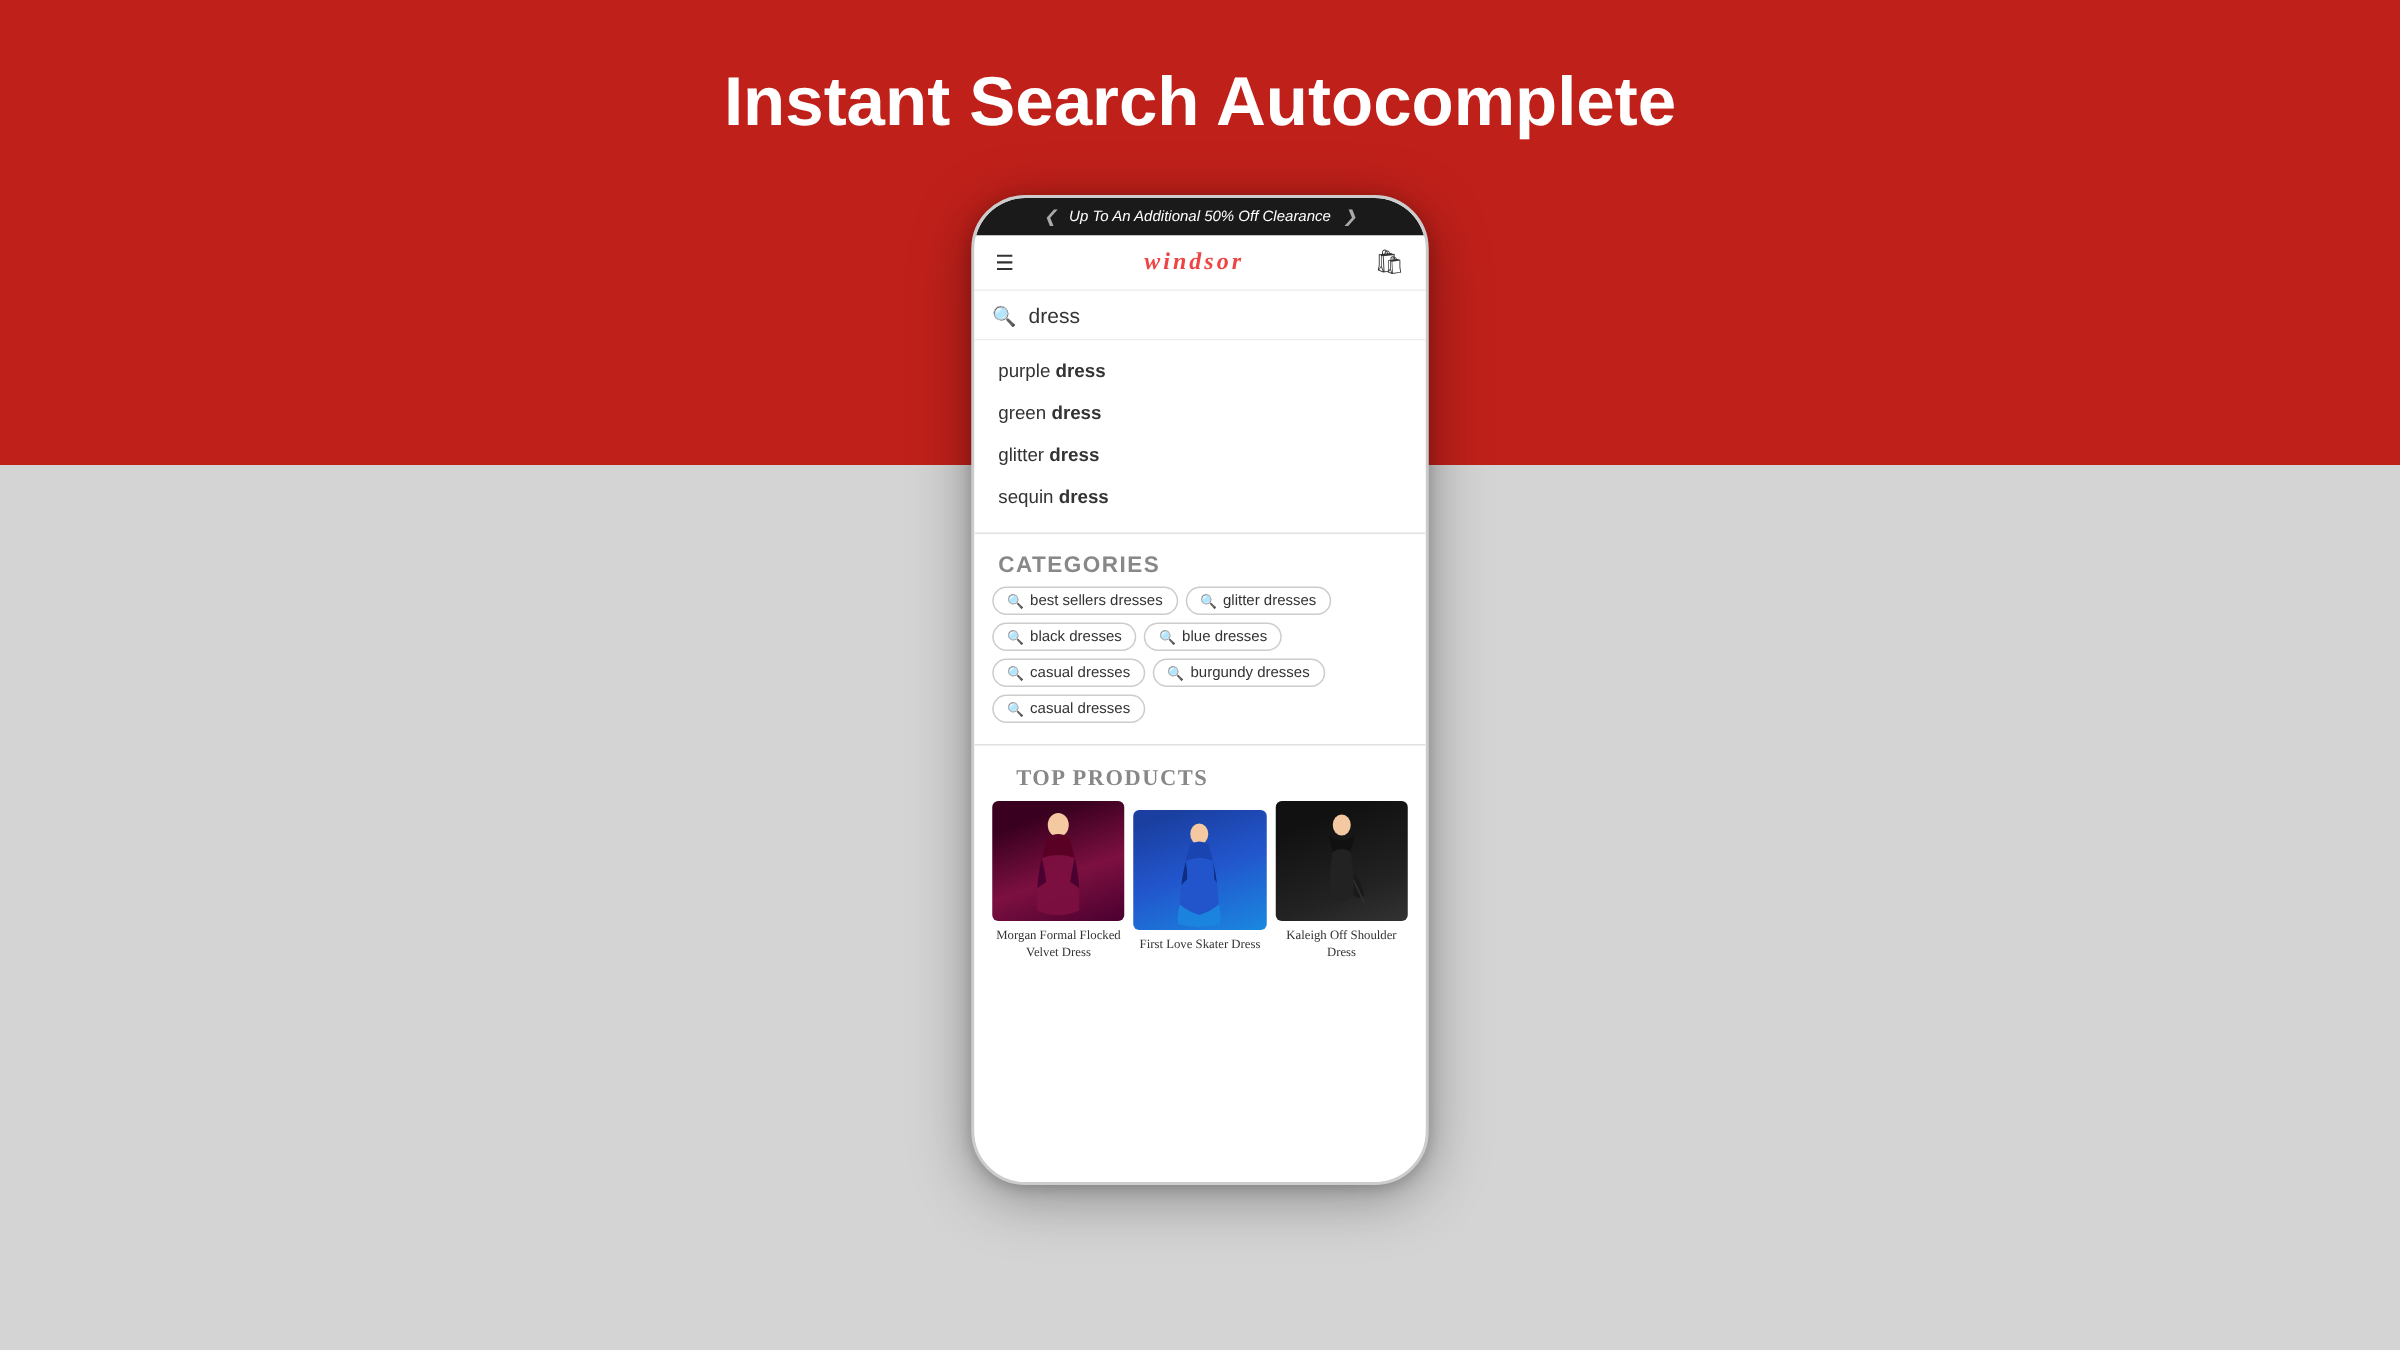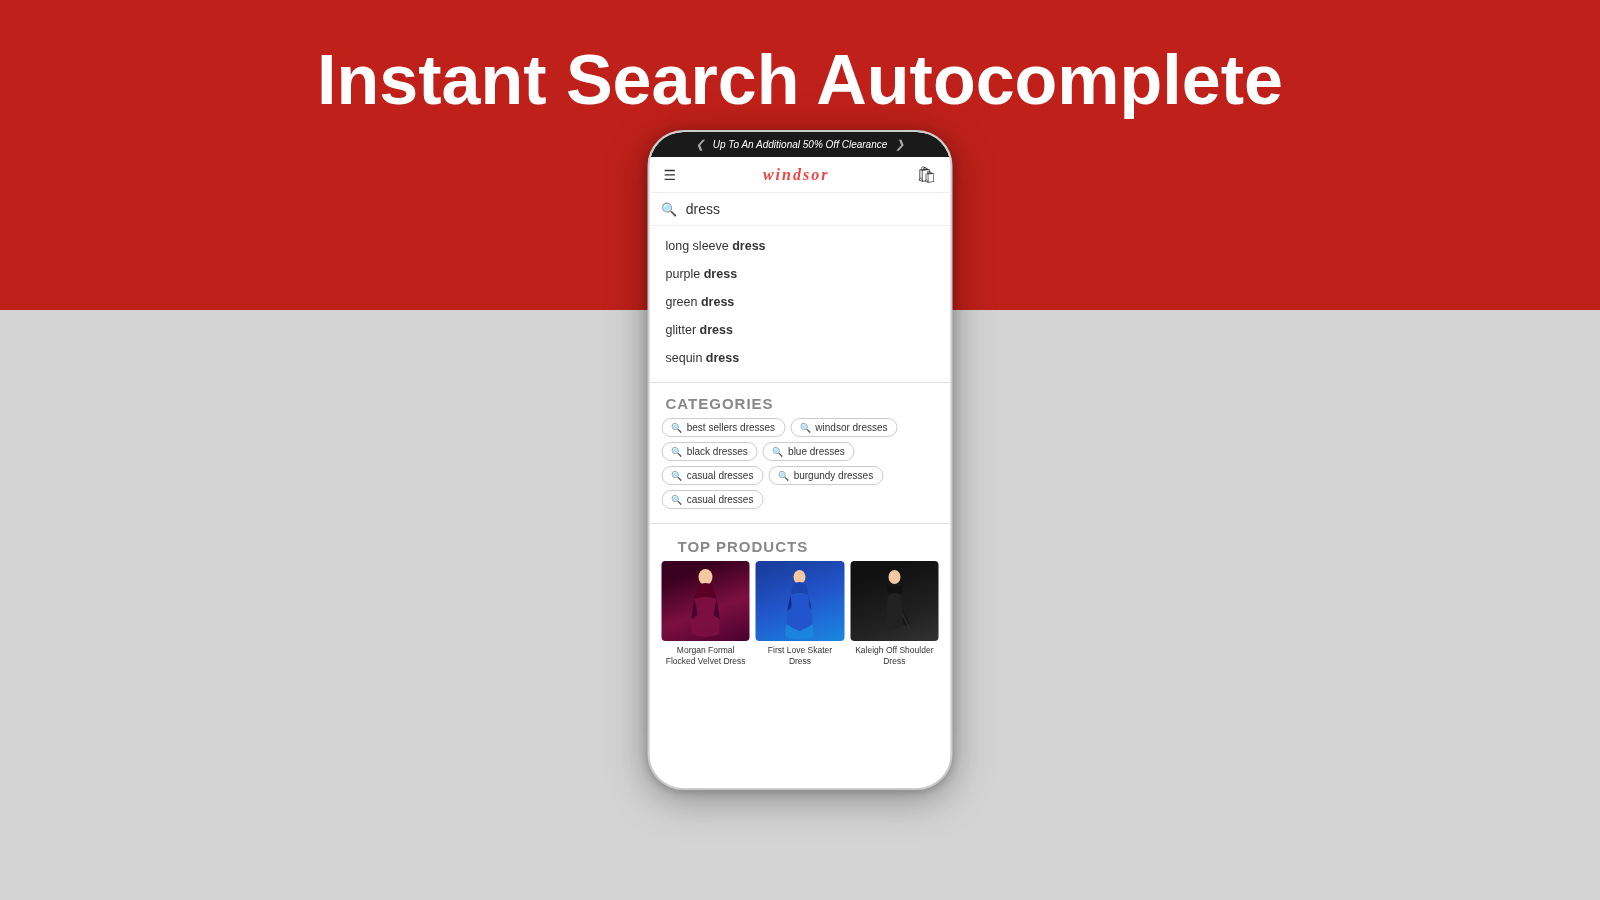--- a/index.html
+++ b/index.html
@@ -21,21 +21,21 @@
       position: relative;
     }
 
     .bg-bottom {
       background-color: #d4d4d4;
       flex: 1;
     }
 
     .page-title {
       color: white;
-      font-size: 70px;
+      font-size: 46px;
       font-weight: 900;
       text-align: center;
       position: absolute;
       top: 40px;
       left: 0; right: 0;
     }
 
     .phone-wrapper {
       position: absolute;
       top: 130px;
@@ -188,20 +188,21 @@
 
     .divider2 {
       height: 1px;
       background: #e0e0e0;
       margin: 6px 0;
     }
 
     
     .top-products-section {
       padding: 0 12px 12px;
+      font-family: Liberation Serif, serif;
     }
     .products-row {
       display: flex;
       gap: 6px;
       align-items: center;
     }
     .product-card {
       flex: 1;
       display: flex;
       flex-direction: column;
@@ -266,23 +267,20 @@
     <div class="search-bar">
       <span class="search-icon-sm">🔍</span>
       <span class="search-input-text">dress</span>
     </div>
 
     <div class="autocomplete-panel">
 
       <div class="suggestion-list">
 
 
-        <div class="suggestion-item">
-          <span class="normal">long sleeve </span><span class="bold">dress</span>
-        </div>
 
         <div class="suggestion-item">
           <span class="normal">purple </span><span class="bold">dress</span>
         </div>
 
         <div class="suggestion-item">
           <span class="normal">green </span><span class="bold">dress</span>
         </div>
 
         <div class="suggestion-item">
@@ -298,21 +296,21 @@
 
       <div>
         <div class="section-label">CATEGORIES</div>
         <div class="categories-grid">
           <div class="category-chip">
             <span class="chip-search-icon">🔍</span>
             <span>best sellers dresses</span>
           </div>
           <div class="category-chip">
             <span class="chip-search-icon">🔍</span>
-            <span>windsor dresses</span>
+            <span>glitter dresses</span>
           </div>
           <div class="category-chip">
             <span class="chip-search-icon">🔍</span>
             <span>black dresses</span>
           </div>
           <div class="category-chip">
             <span class="chip-search-icon">🔍</span>
             <span>blue dresses</span>
           </div>
           <div class="category-chip">

